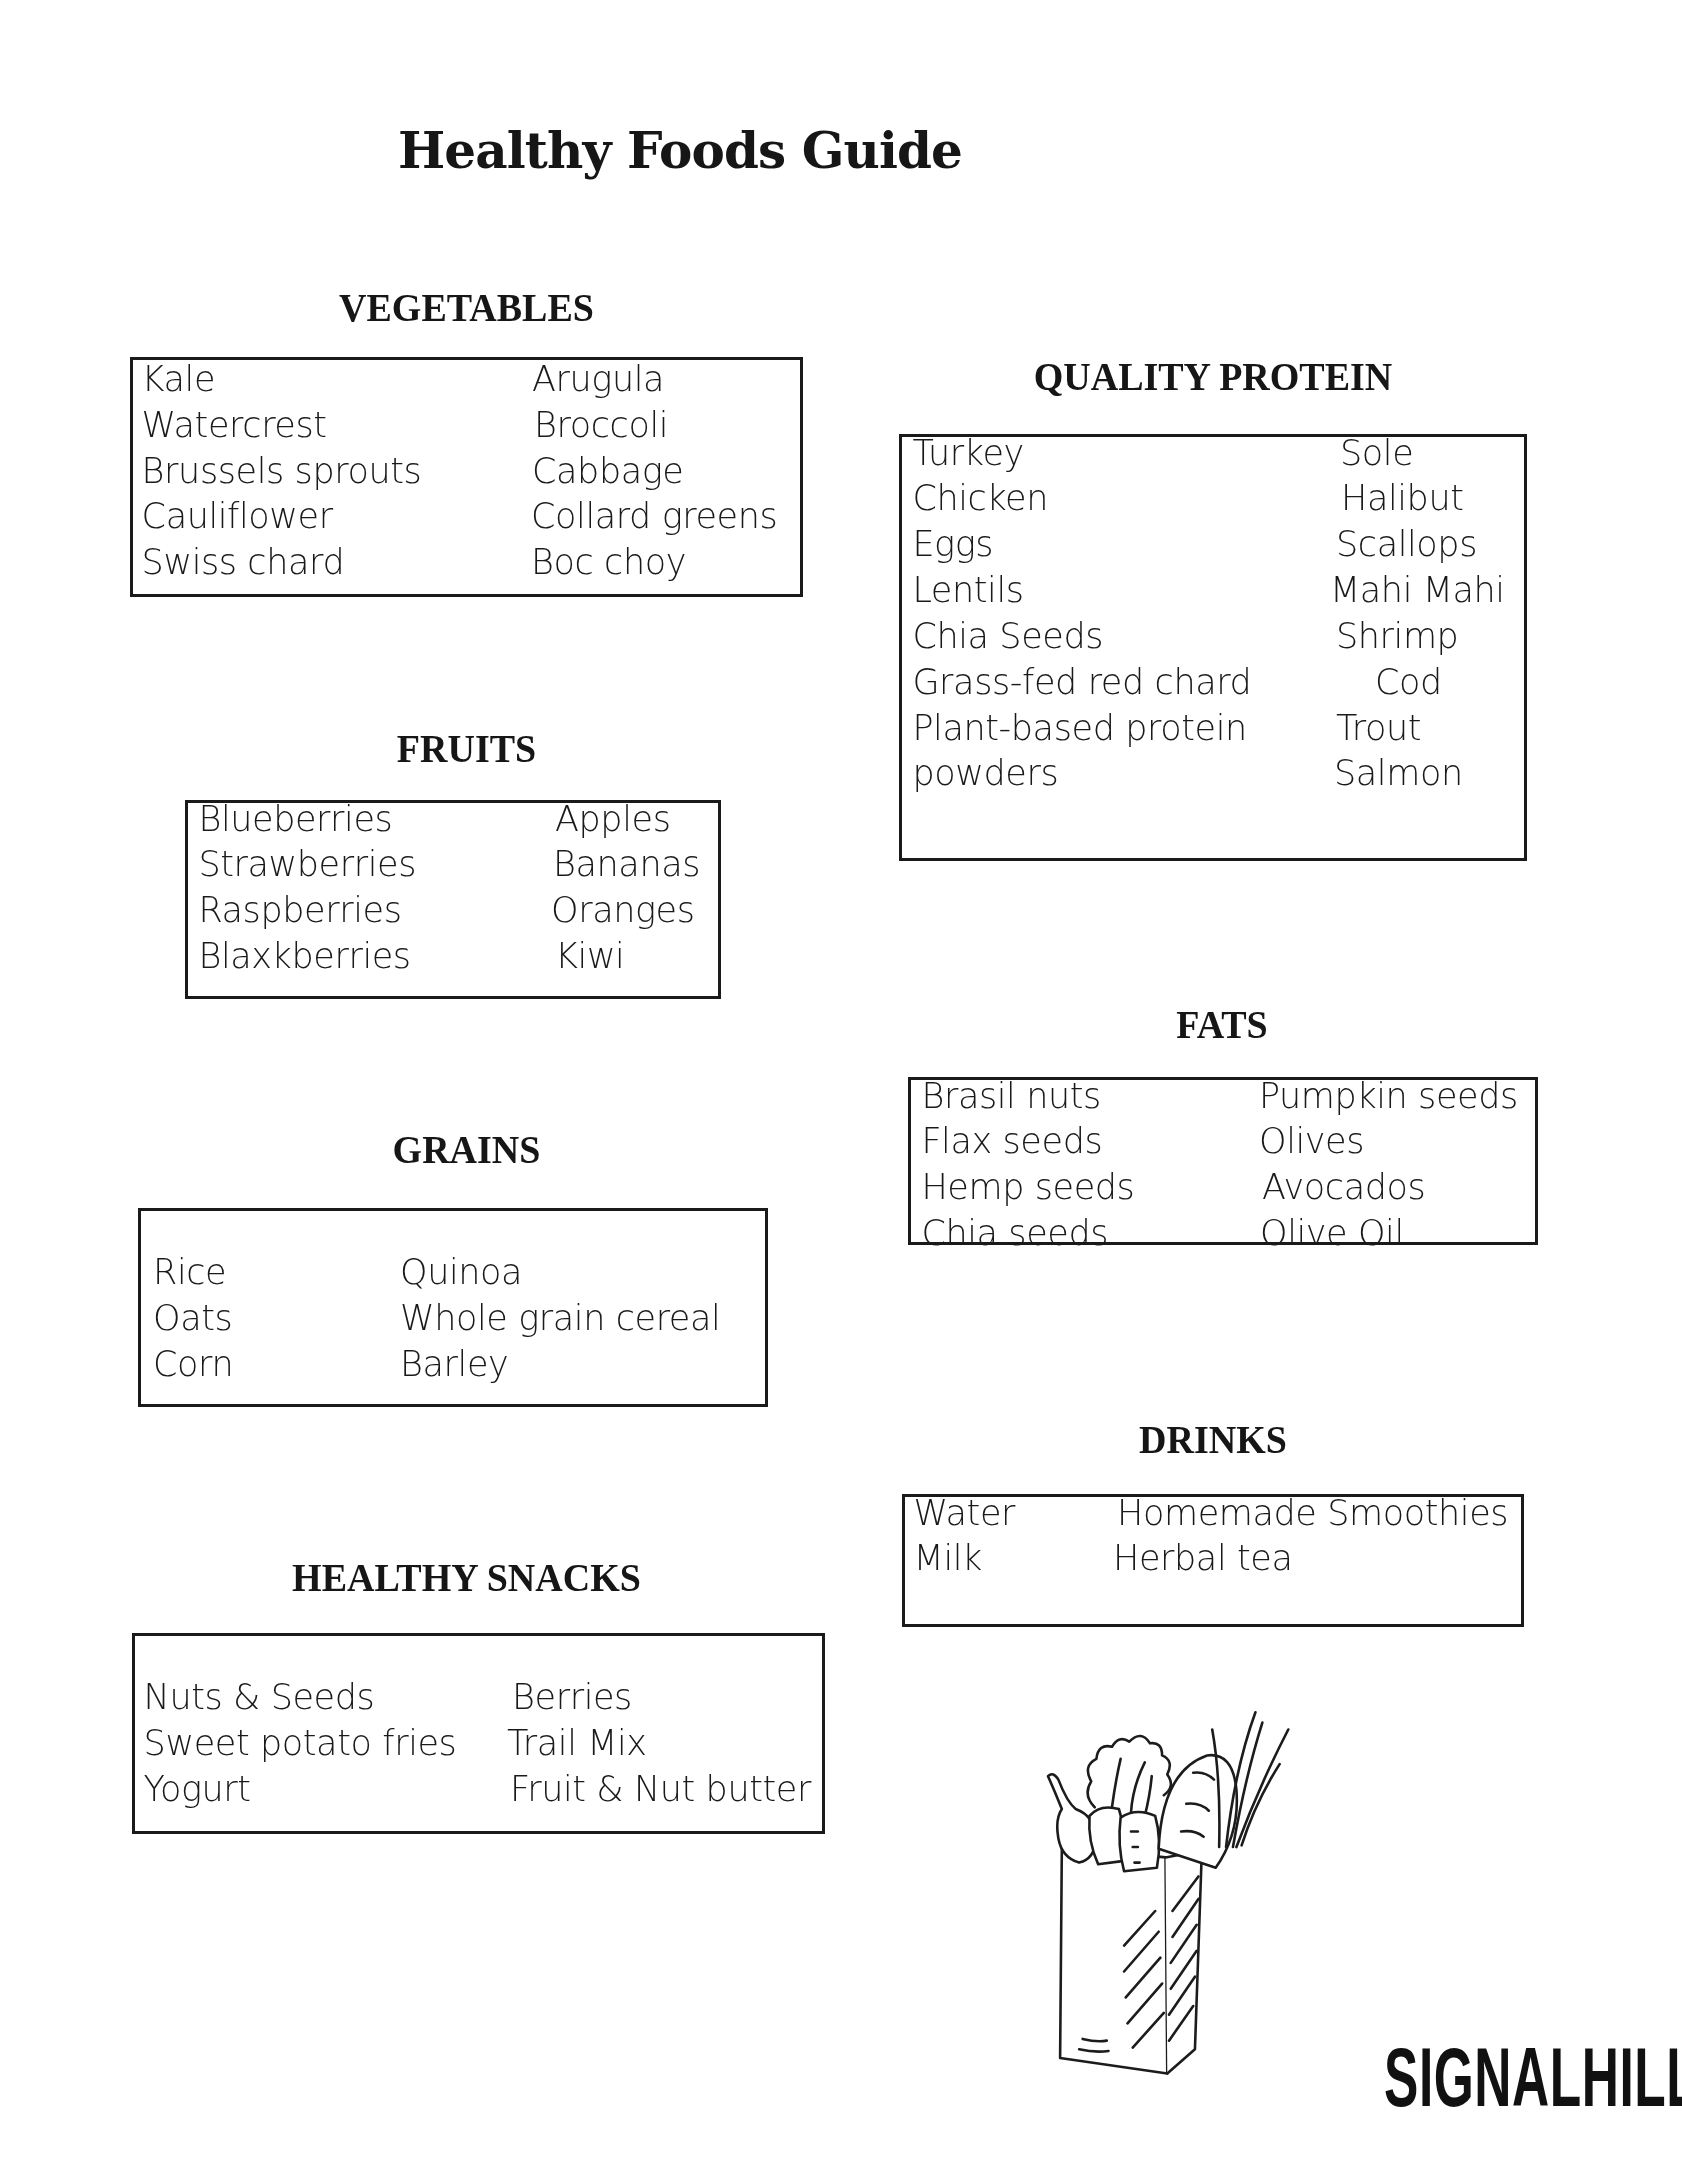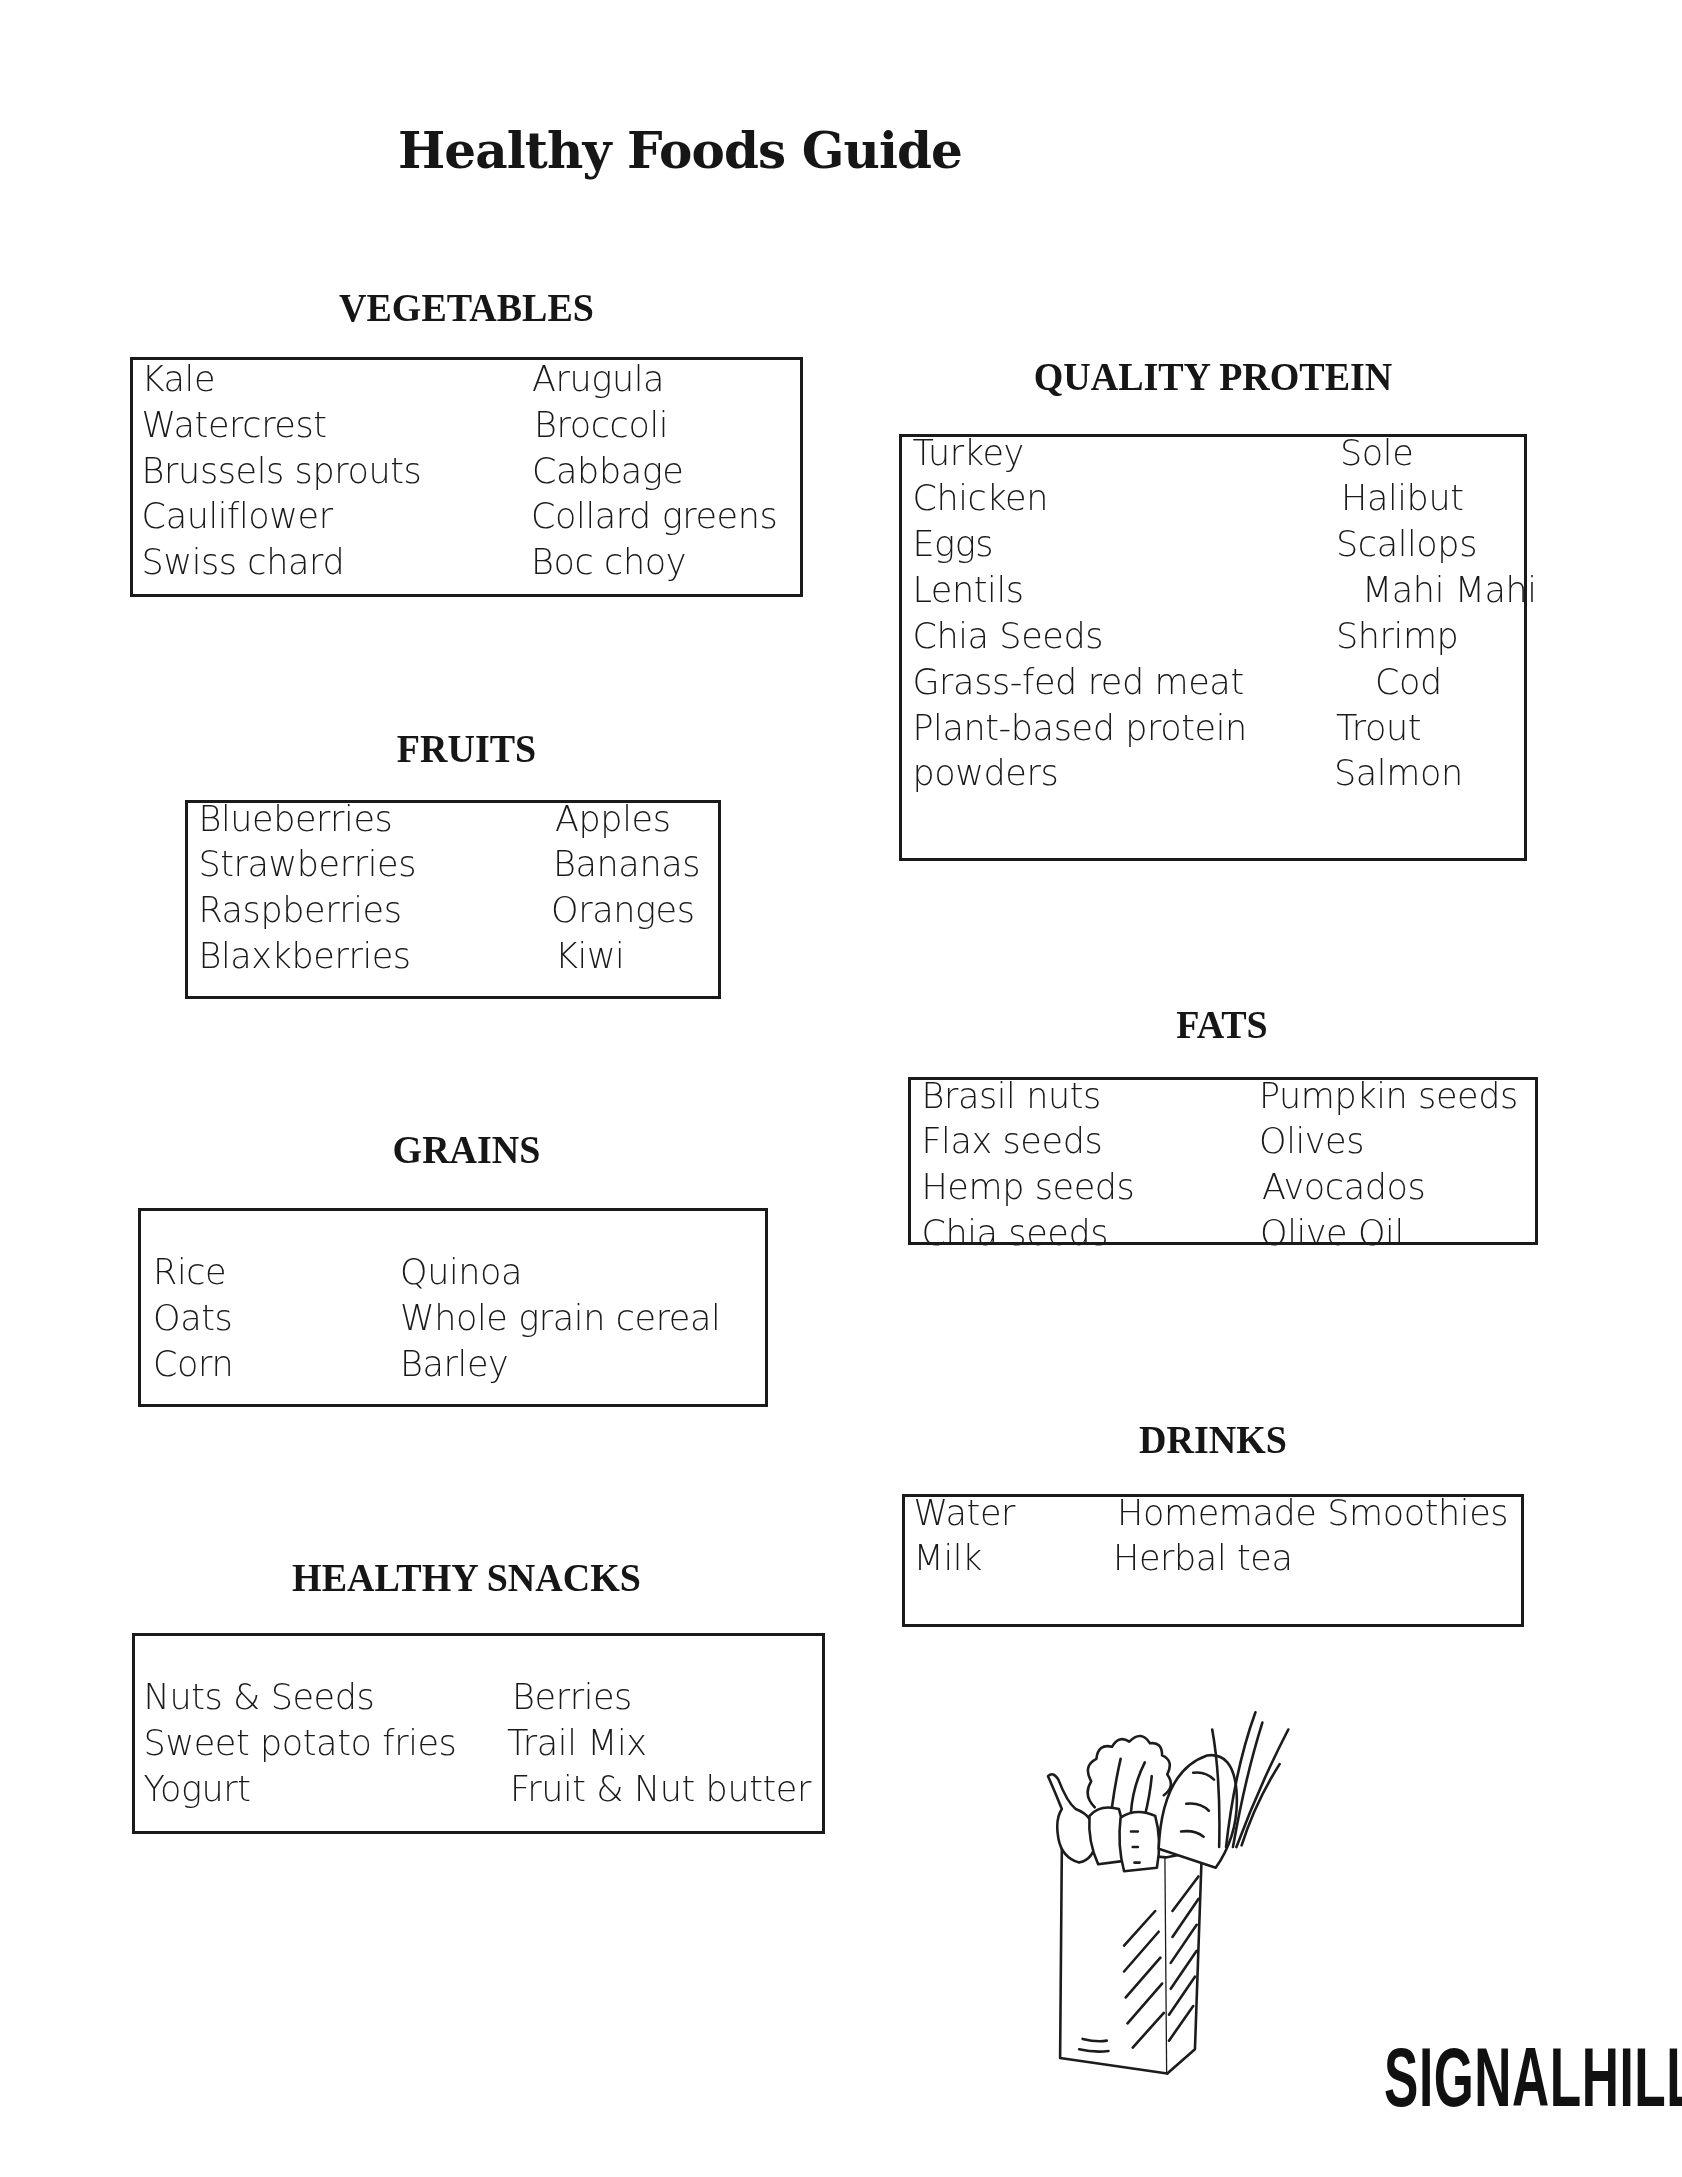--- a/index.html
+++ b/index.html
@@ -79,27 +79,27 @@
   <div class="item" style="left:375px;top:134px;">Fruit &amp; Nut butter</div>
 </div>
 
 <div class="heading" style="left:899px;width:628px;top:353px;">QUALITY PROTEIN</div>
 <div class="box" style="left:899px;top:434px;width:628px;height:427px;">
   <div class="item" style="left:10.4px;top:-3.5px;">Turkey</div>
   <div class="item" style="left:10.4px;top:42px;">Chicken</div>
   <div class="item" style="left:10.4px;top:88px;">Eggs</div>
   <div class="item" style="left:10.4px;top:134px;">Lentils</div>
   <div class="item" style="left:10.4px;top:180px;">Chia Seeds</div>
-  <div class="item" style="left:10.4px;top:226px;">Grass-fed red meat</div>
+  <div class="item" style="left:10.4px;top:226px;">Grass-fed red chard</div>
   <div class="item" style="left:10.4px;top:272px;">Plant-based protein</div>
   <div class="item" style="left:10.4px;top:317px;">powders</div>
   <div class="item" style="left:438px;top:-3.5px;">Sole</div>
   <div class="item" style="left:439px;top:42px;">Halibut</div>
   <div class="item" style="left:434px;top:88px;">Scallops</div>
-  <div class="item" style="left:460px;top:134px;">Mahi Mahi</div>
+  <div class="item" style="left:428px;top:134px;">Mahi Mahi</div>
   <div class="item" style="left:434px;top:180px;">Shrimp</div>
   <div class="item" style="left:436px;top:226px;margin-left:37px;">Cod</div>
   <div class="item" style="left:434px;top:272px;">Trout</div>
   <div class="item" style="left:432px;top:317px;">Salmon</div>
 </div>
 
 <div class="heading" style="left:908px;width:628px;top:1001px;">FATS</div>
 <div class="box" style="left:908px;top:1077px;width:630px;height:168px;">
   <div class="item" style="left:10.4px;top:-3.5px;">Brasil nuts</div>
   <div class="item" style="left:10.4px;top:42px;">Flax seeds</div>

